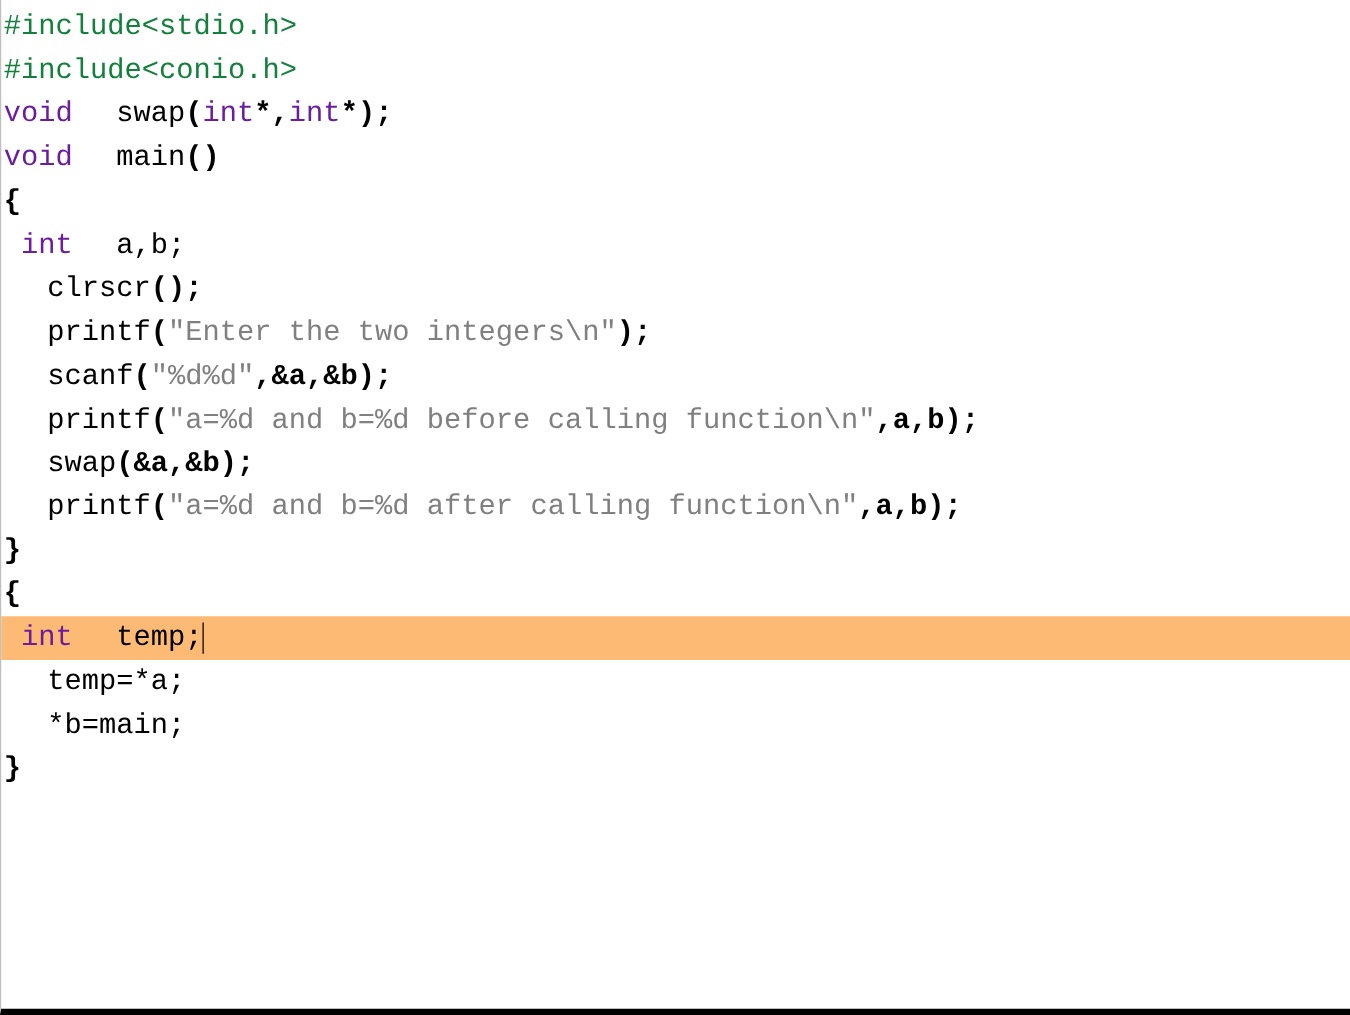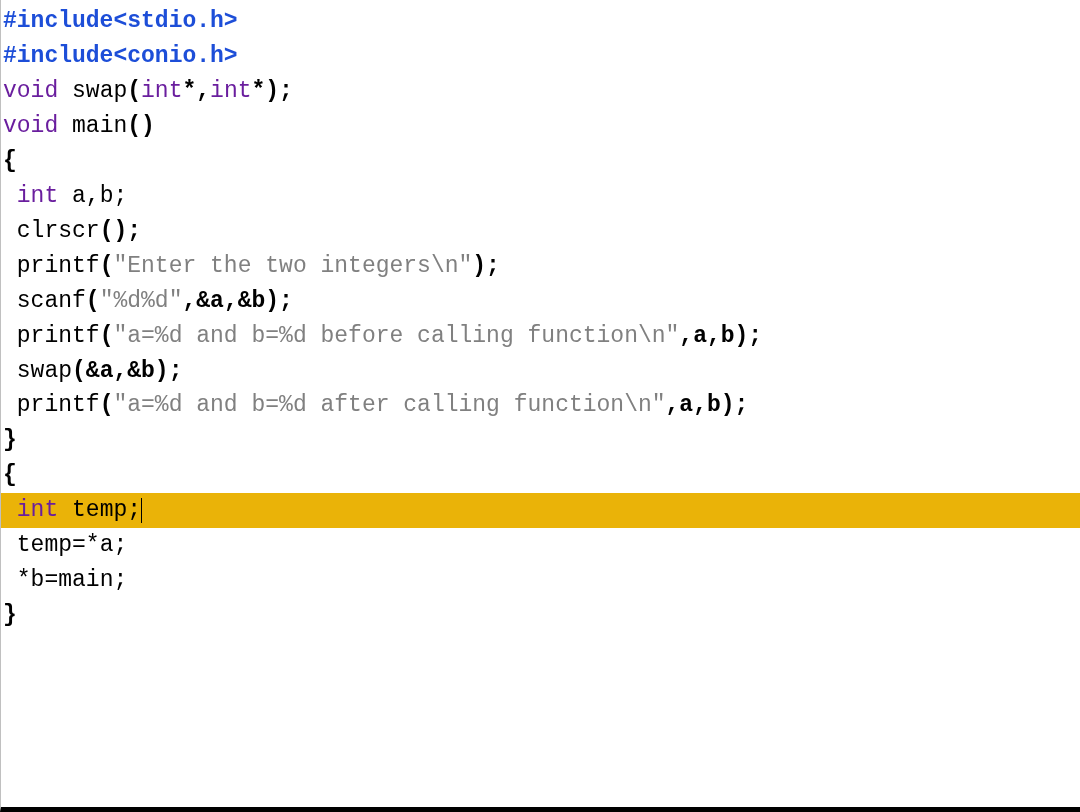--- a/index.html
+++ b/index.html
@@ -22,37 +22,37 @@
     border-bottom: 5px solid #000;
     width: 100%;
     height: 100%;
   }
   .line {
     white-space: pre;
     line-height: 1.52;
     padding-left: 2px;
   }
   .line.highlighted {
-    background: #eab308;
+    background: #fdba74;
     position: relative;
   }
   .caret {
     display: inline-block;
     width: 0;
     border-right: 1px solid #000;
     height: 1.1em;
     vertical-align: text-bottom;
   }
-  .pp  { color: #1d4ed8; font-weight: bold; }
+  .pp  { color: #15803d; }
   .kw  { color: #6a1e9e; }
   .typ { color: #6a1e9e; }
   .brace { color: #000; font-weight: bold; }
   .punct { color: #000; font-weight: bold; }
   .str { color: #808080; }
-  .id  { color: #000; }
+  .id  { color: #000; padding-left: 21px; }
 </style>
 </head>
 <body>
 
 <div class="editor">
 
   <div class="line"><span class="pp">#include&lt;stdio.h&gt;</span></div>
 
   <div class="line"><span class="pp">#include&lt;conio.h&gt;</span></div>
 

